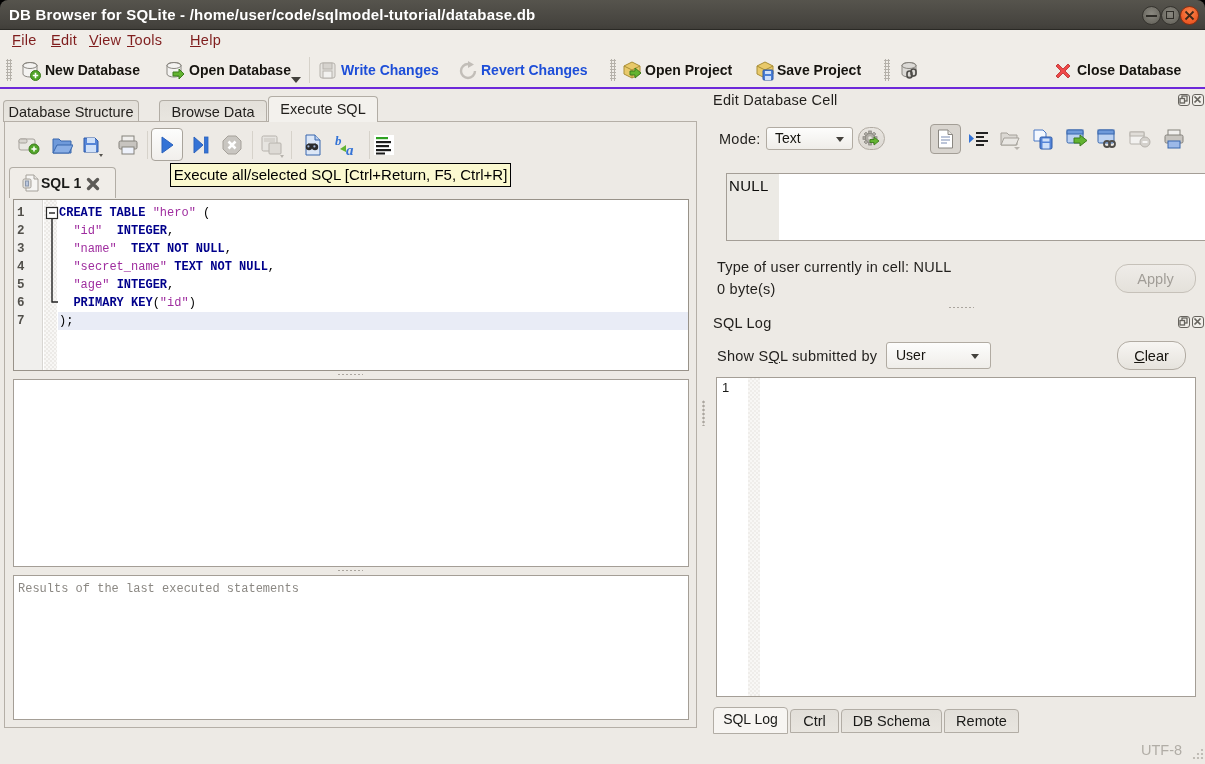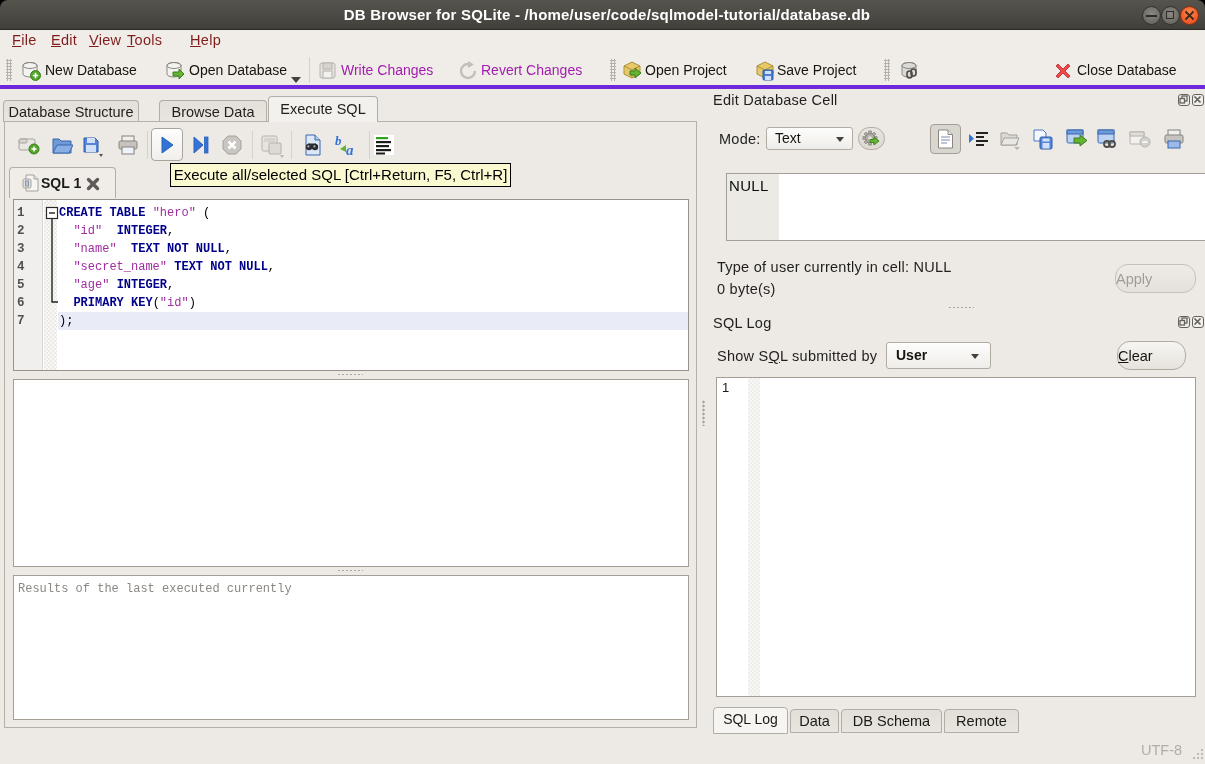--- a/index.html
+++ b/index.html
@@ -3,30 +3,30 @@
 <meta charset="utf-8">
 <style>
   * { margin:0; padding:0; box-sizing:border-box; }
   html,body { width:1205px; height:764px; overflow:hidden; }
   body { position:relative; background:#edeae5; font-family:"Liberation Sans",sans-serif; color:#1a1a18; }
   .abs { position:absolute; }
   
   #titlebar { left:0; top:0; width:1205px; height:30px;
     background:linear-gradient(#56544d,#45433e 85%,#403e39);
     border-radius:8px 8px 0 0; border-bottom:1px solid #2a2925; }
-  #title-text { left:9px; top:0; width:1196px; height:29px; line-height:29px; text-align:center;
+  #title-text { left:9px; top:0; width:1196px; height:29px; line-height:29px; 
     color:#ffffff; font-weight:bold; font-size:15px; letter-spacing:0.2px; }
   .winbtn { top:6px; width:19px; height:19px; border-radius:50%; }
   
   #menubar { left:0; top:30px; width:1205px; height:22px; background:#f0ede8; }
   #menubar span { position:absolute; top:0; height:22px; line-height:21px; font-size:14.5px; letter-spacing:0.3px; color:#7f1d1d; }
   
-  #toolbar { left:0; top:52px; width:1205px; height:37px; background:#f0ede8; border-bottom:4px solid #6d28d9; }
+  #toolbar { left:0; top:52px; width:1205px; height:37px; background:#f0ede8; border-bottom:2px solid #6d28d9;font-weight:bold; }
   .tbtext { position:absolute; top:0; height:36px; line-height:36px; font-size:14px; color:#16140f; }
-  .tbtext.dis { color:#a21caf; }
+  .tbtext.dis { color:#1d4ed8; }
   .grip { position:absolute; top:7px; width:6px; height:22px;
      background-image:radial-gradient(#b5b1aa 1px, transparent 1.2px);
      background-size:3px 3px; }
   .tsep { position:absolute; top:5px; width:1px; height:26px; background:#d6d2ca; }
   
   .mtab { position:absolute; top:100px; height:22px; line-height:22px; text-align:center;
     font-size:14.5px; background:linear-gradient(#e3e0da,#e9e6e0); border:1px solid #b2ada5;
     border-bottom:none; border-radius:4px 4px 0 0; color:#211f1c; }
   #tab-active { top:96px; height:26px; line-height:25px; background:#f3f1ed; z-index:3; }
   
@@ -56,21 +56,21 @@
   
   #tooltip { left:170px; top:163px; width:341px; height:24px; background:#fbf9d0; border:1px solid #000;
      font-size:15px; line-height:22px; text-align:center; color:#000; z-index:9; }
   
   .dtitle { position:absolute; font-size:14.5px; letter-spacing:0.25px; color:#211f1c; }
   .combo { position:absolute; background:linear-gradient(#fdfdfc,#efede9); border:1px solid #b1aba2;
      border-radius:3px; font-size:14px; color:#16140f; }
   .combo .arr { position:absolute; width:0; height:0; border-left:4.5px solid transparent;
      border-right:4.5px solid transparent; border-top:5px solid #43413c; }
   .btn { position:absolute; background:linear-gradient(#f7f5f2,#e6e3dd); border:1px solid #b1aba2;
-     border-radius:13px; font-size:14.5px; color:#16140f; }
+     border-radius:13px; font-size:14.5px; text-align:center; color:#16140f; }
   #nullbox { left:726px; top:173px; width:554px; height:68px; border:1px solid #a49e96; background:#fff; }
   #nullcol { left:0; top:0; width:52px; height:66px; background:#eceae5; }
   #logarea { left:716px; top:377px; width:480px; height:320px; border:1px solid #a49e96; background:#fff; }
   
   .dtab { position:absolute; top:709px; height:24px; line-height:23px; text-align:center; font-size:14.5px;
      background:linear-gradient(#e2dfd9,#e8e5df); border:1px solid #b2ada5; border-radius:4px 4px 0 0; }
   #dtab-active { top:707px; height:27px; background:#f7f5f2; z-index:3; font-size:14px; }
   
   .dockico { position:absolute; width:12px; height:12px; border:1.6px solid #66635d; border-radius:3px; background:#f1efea; }
   #statusbar { left:0; top:734px; width:1205px; height:30px; background:#edeae5; }
@@ -270,21 +270,21 @@
     <rect x="2" y="6" width="15" height="2.2" fill="#1c1c1c"></rect>
     <rect x="2" y="10" width="13" height="2.2" fill="#1c1c1c"></rect>
     <rect x="2" y="14" width="15" height="2.2" fill="#1c1c1c"></rect>
     <rect x="2" y="17.5" width="9" height="2" fill="#1c1c1c"></rect>
   </svg>
 
 <div class="hdots" style="left:337px;top:373px"></div>
 <div class="hdots" style="left:337px;top:569px"></div>
 <div class="abs" id="midpanel"></div>
 <div class="abs" id="respanel">
-  <div class="abs" style="left:4px;top:6px;font-family:'Liberation Mono',monospace;font-size:12px;color:#8b8883;">Results of the last executed currently</div>
+  <div class="abs" style="left:4px;top:6px;font-family:'Liberation Mono',monospace;font-size:12px;color:#8b8883;">Results of the last executed statements</div>
 </div>
 
 <div class="abs" id="tooltip">Execute all/selected SQL [Ctrl+Return, F5, Ctrl+R]</div>
 
 <div class="vdots" style="left:702px;top:400px"></div>
 <div class="dtitle" style="left:713px;top:92px;text-align:right;">Edit Database Cell</div>
 <div class="dockico" style="left:1178px;top:94px;">
     <svg width="9" height="9" style="position:absolute;left:0;top:0">
       <rect x="3" y="1" width="5" height="5" fill="none" stroke="#66635d" stroke-width="1.3"></rect>
       <rect x="1" y="3.5" width="4.5" height="4.5" fill="#f1efea" stroke="#66635d" stroke-width="1.3"></rect>
@@ -381,32 +381,32 @@
       <rect x="3" y="1" width="5" height="5" fill="none" stroke="#66635d" stroke-width="1.3"></rect>
       <rect x="1" y="3.5" width="4.5" height="4.5" fill="#f1efea" stroke="#66635d" stroke-width="1.3"></rect>
     </svg>
   </div>
 <div class="dockico" style="left:1192px;top:316px;">
     <svg width="9" height="9" style="position:absolute;left:0;top:0">
       <path d="M1.5 1.5 L7.5 7.5 M7.5 1.5 L1.5 7.5" stroke="#66635d" stroke-width="1.7"></path>
     </svg>
   </div>
 <div class="dtitle" style="left:717px;top:348px;">Show S<u>Q</u>L submitted by</div>
-<div class="combo" style="left:886px;top:342px;width:105px;height:27px;font-weight:bold;">
+<div class="combo" style="left:886px;top:342px;width:105px;height:27px;">
     <span style="position:absolute;left:9px;top:4px;">User</span>
     <span class="arr" style="left:84px;top:11px;"></span>
   </div>
 <div class="btn" style="left:1117px;top:341px;width:69px;height:29px;line-height:28px;"><u>C</u>lear</div>
 <div class="abs" id="logarea">
   <div class="abs" style="left:5px;top:2px;font-size:13px;color:#1a1a18;">1</div>
   <div class="abs" style="left:31px;top:0;width:12px;height:318px;background:conic-gradient(#efedea 25%,#f8f7f5 0 50%,#efedea 0 75%,#f8f7f5 0) 0 0/4px 4px;"></div>
 </div>
 
 <div class="abs dtab" id="dtab-active" style="left:713px;width:75px;">SQL Log</div>
-<div class="abs dtab" style="left:790px;width:49px;">Data</div>
+<div class="abs dtab" style="left:790px;width:49px;">Ctrl</div>
 <div class="abs dtab" style="left:841px;width:101px;">DB Schema</div>
 <div class="abs dtab" style="left:944px;width:75px;">Remote</div>
 
 <div class="abs" id="statusbar">
   <div class="abs" style="left:1141px;top:8px;font-size:14.5px;color:#b1ada6;">UTF-8</div>
   <svg class="abs" style="left:1191px;top:14px" width="13" height="13">
       <g fill="#b5b1aa">
         <circle cx="11" cy="2" r="1.1"></circle>
         <circle cx="7" cy="6" r="1.1"></circle>
         <circle cx="11" cy="6" r="1.1"></circle>

